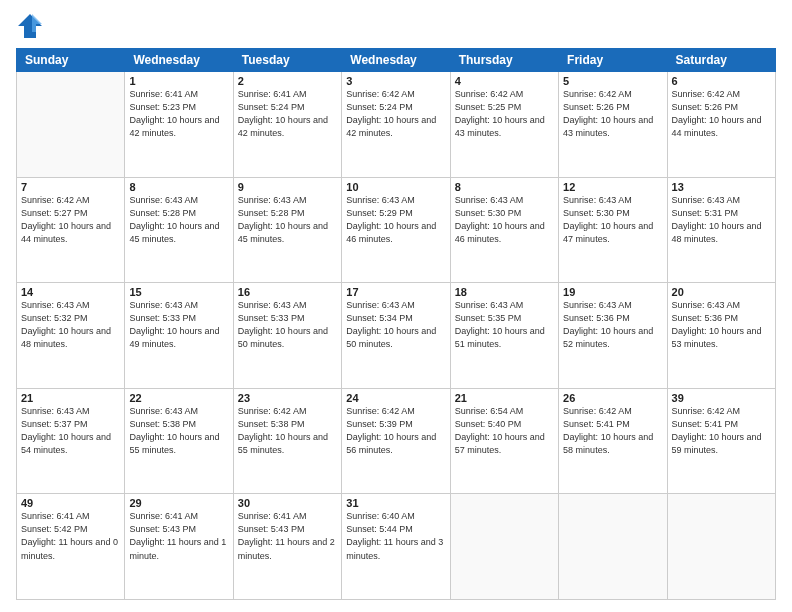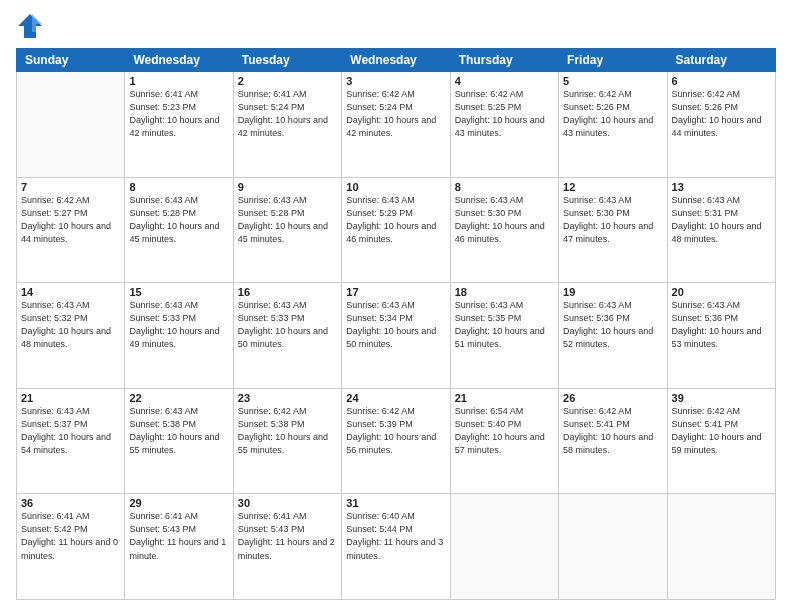--- a/index.html
+++ b/index.html
@@ -317,21 +317,21 @@
           <td>
             <span class="day-num">39</span>
             <div class="day-info">Sunrise: 6:42 AM
 Sunset: 5:41 PM
 Daylight: 10 hours
 and 59 minutes.</div>
           </td>
         </tr>
         <tr>
           <td>
-            <span class="day-num">36</span>
+            <span class="day-num">49</span>
             <div class="day-info">Sunrise: 6:41 AM
 Sunset: 5:42 PM
 Daylight: 11 hours
 and 0 minutes.</div>
           </td>
           <td>
             <span class="day-num">29</span>
             <div class="day-info">Sunrise: 6:41 AM
 Sunset: 5:43 PM
 Daylight: 11 hours

